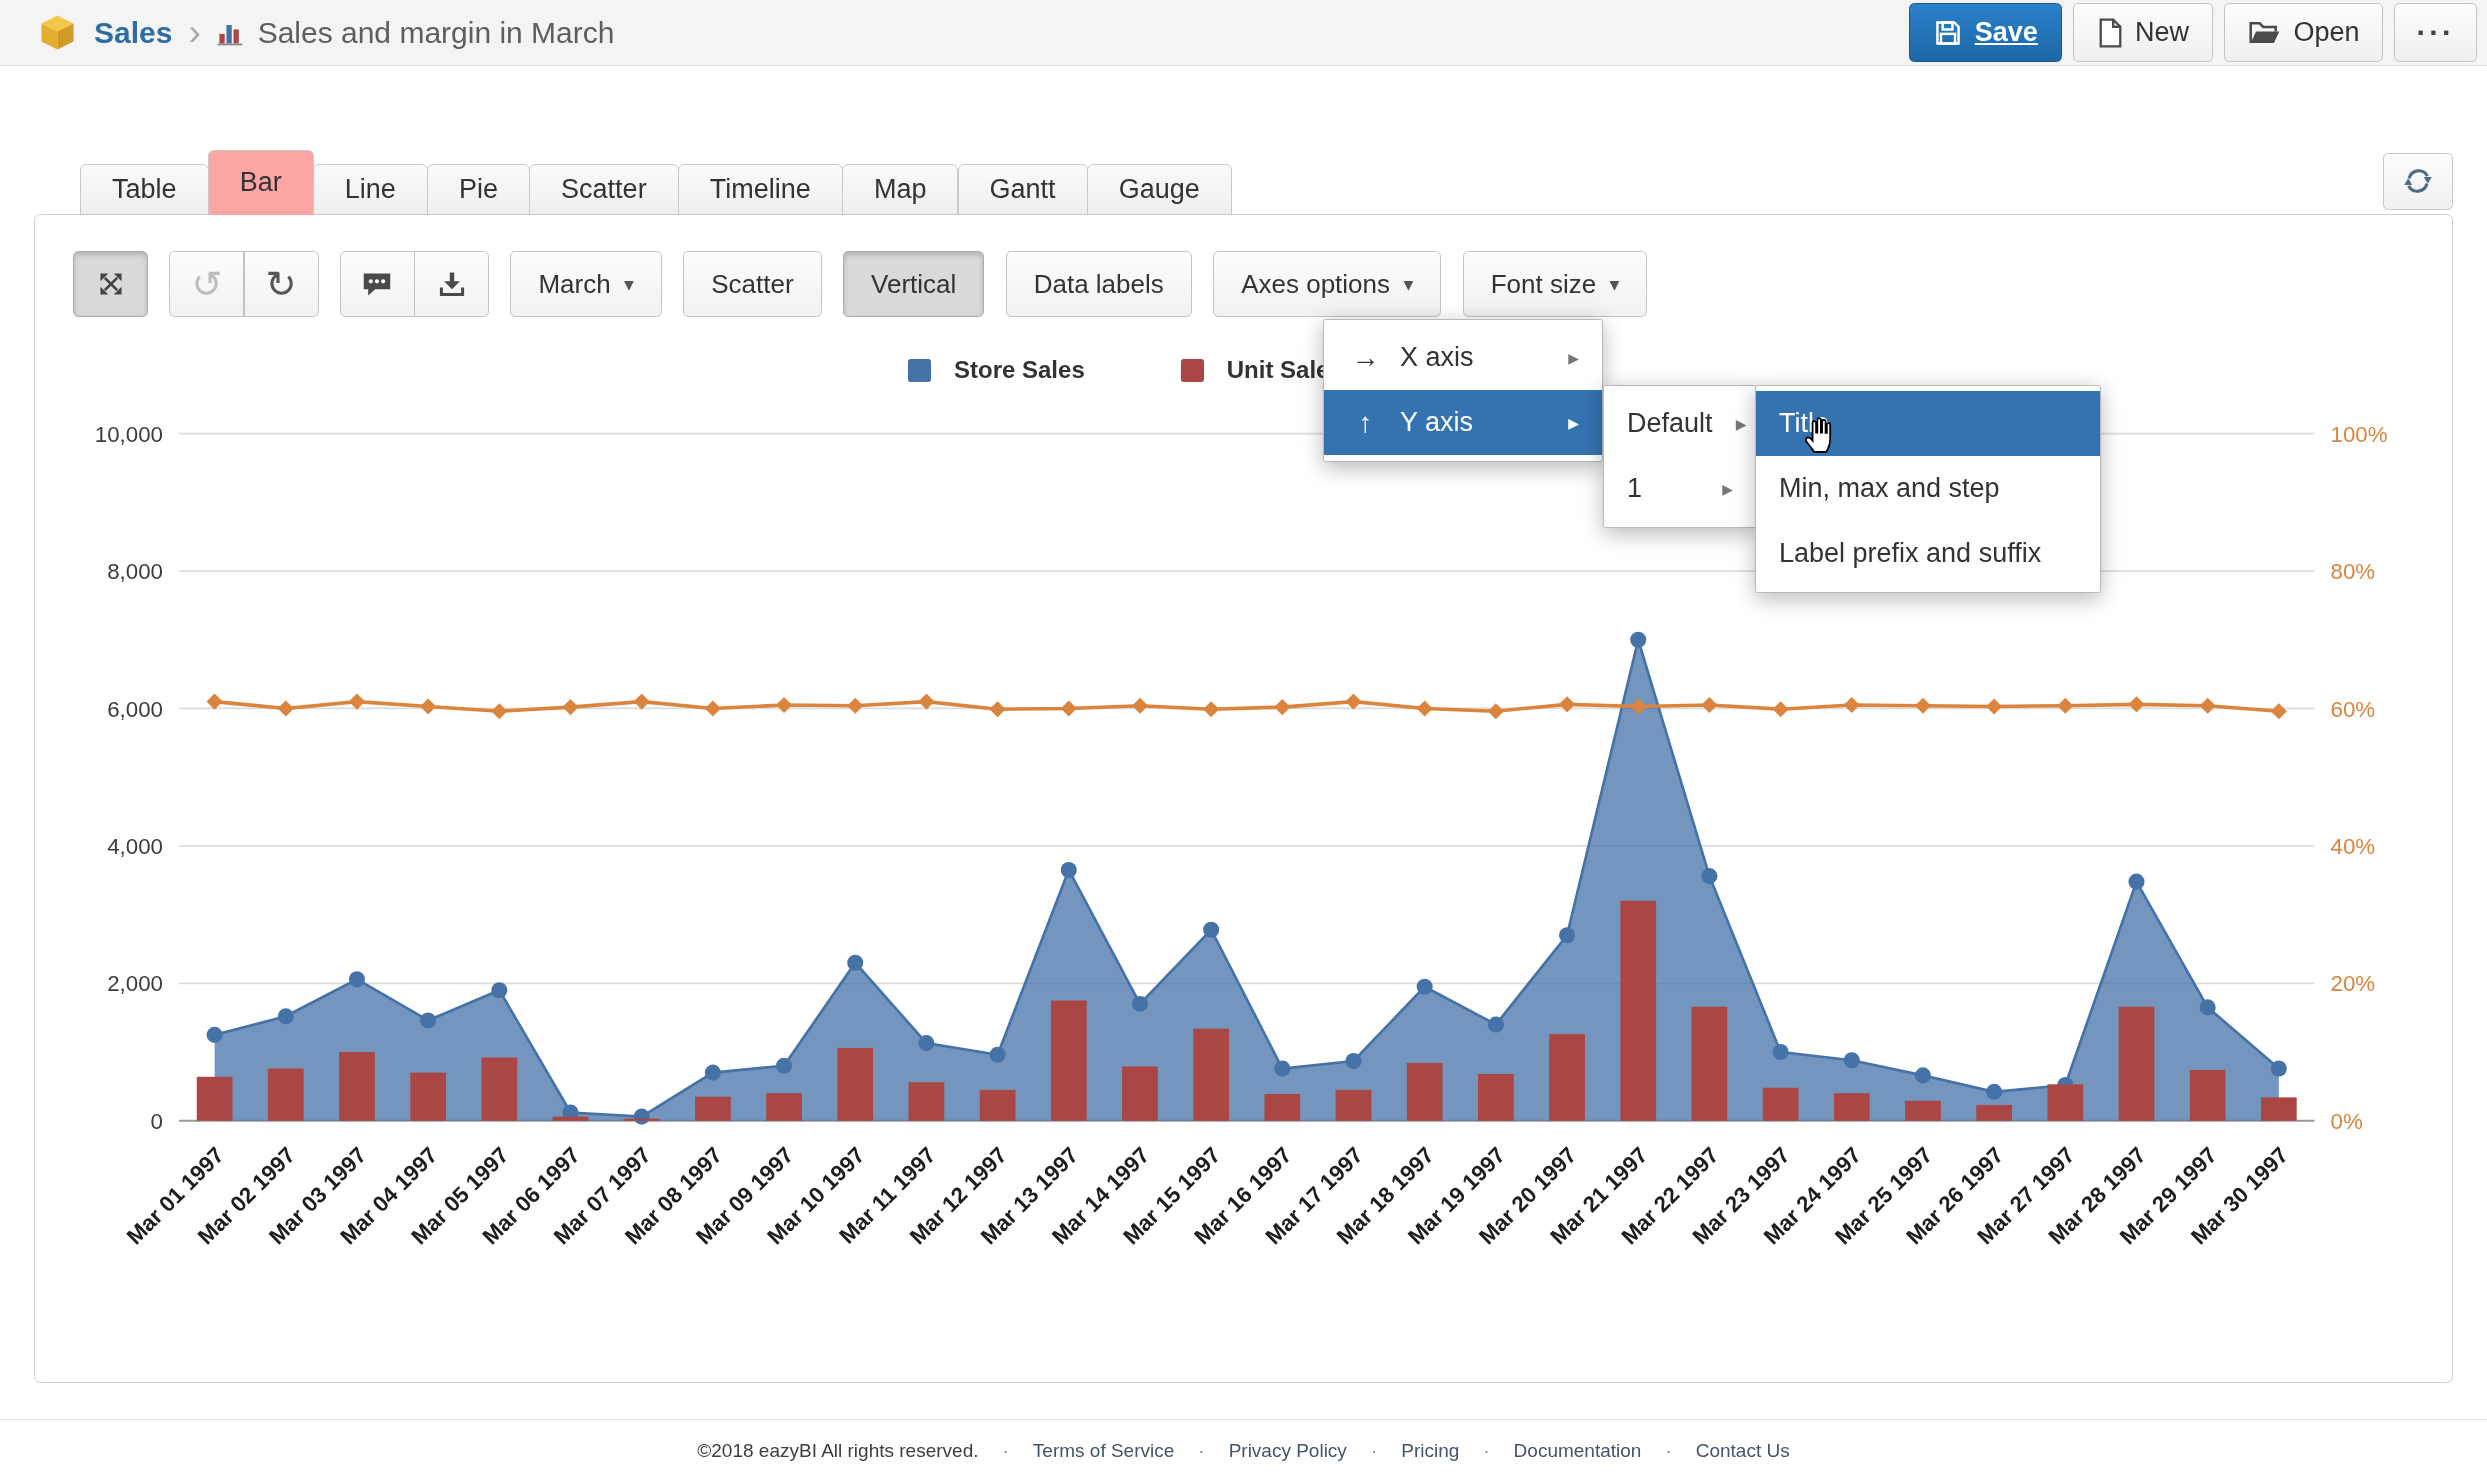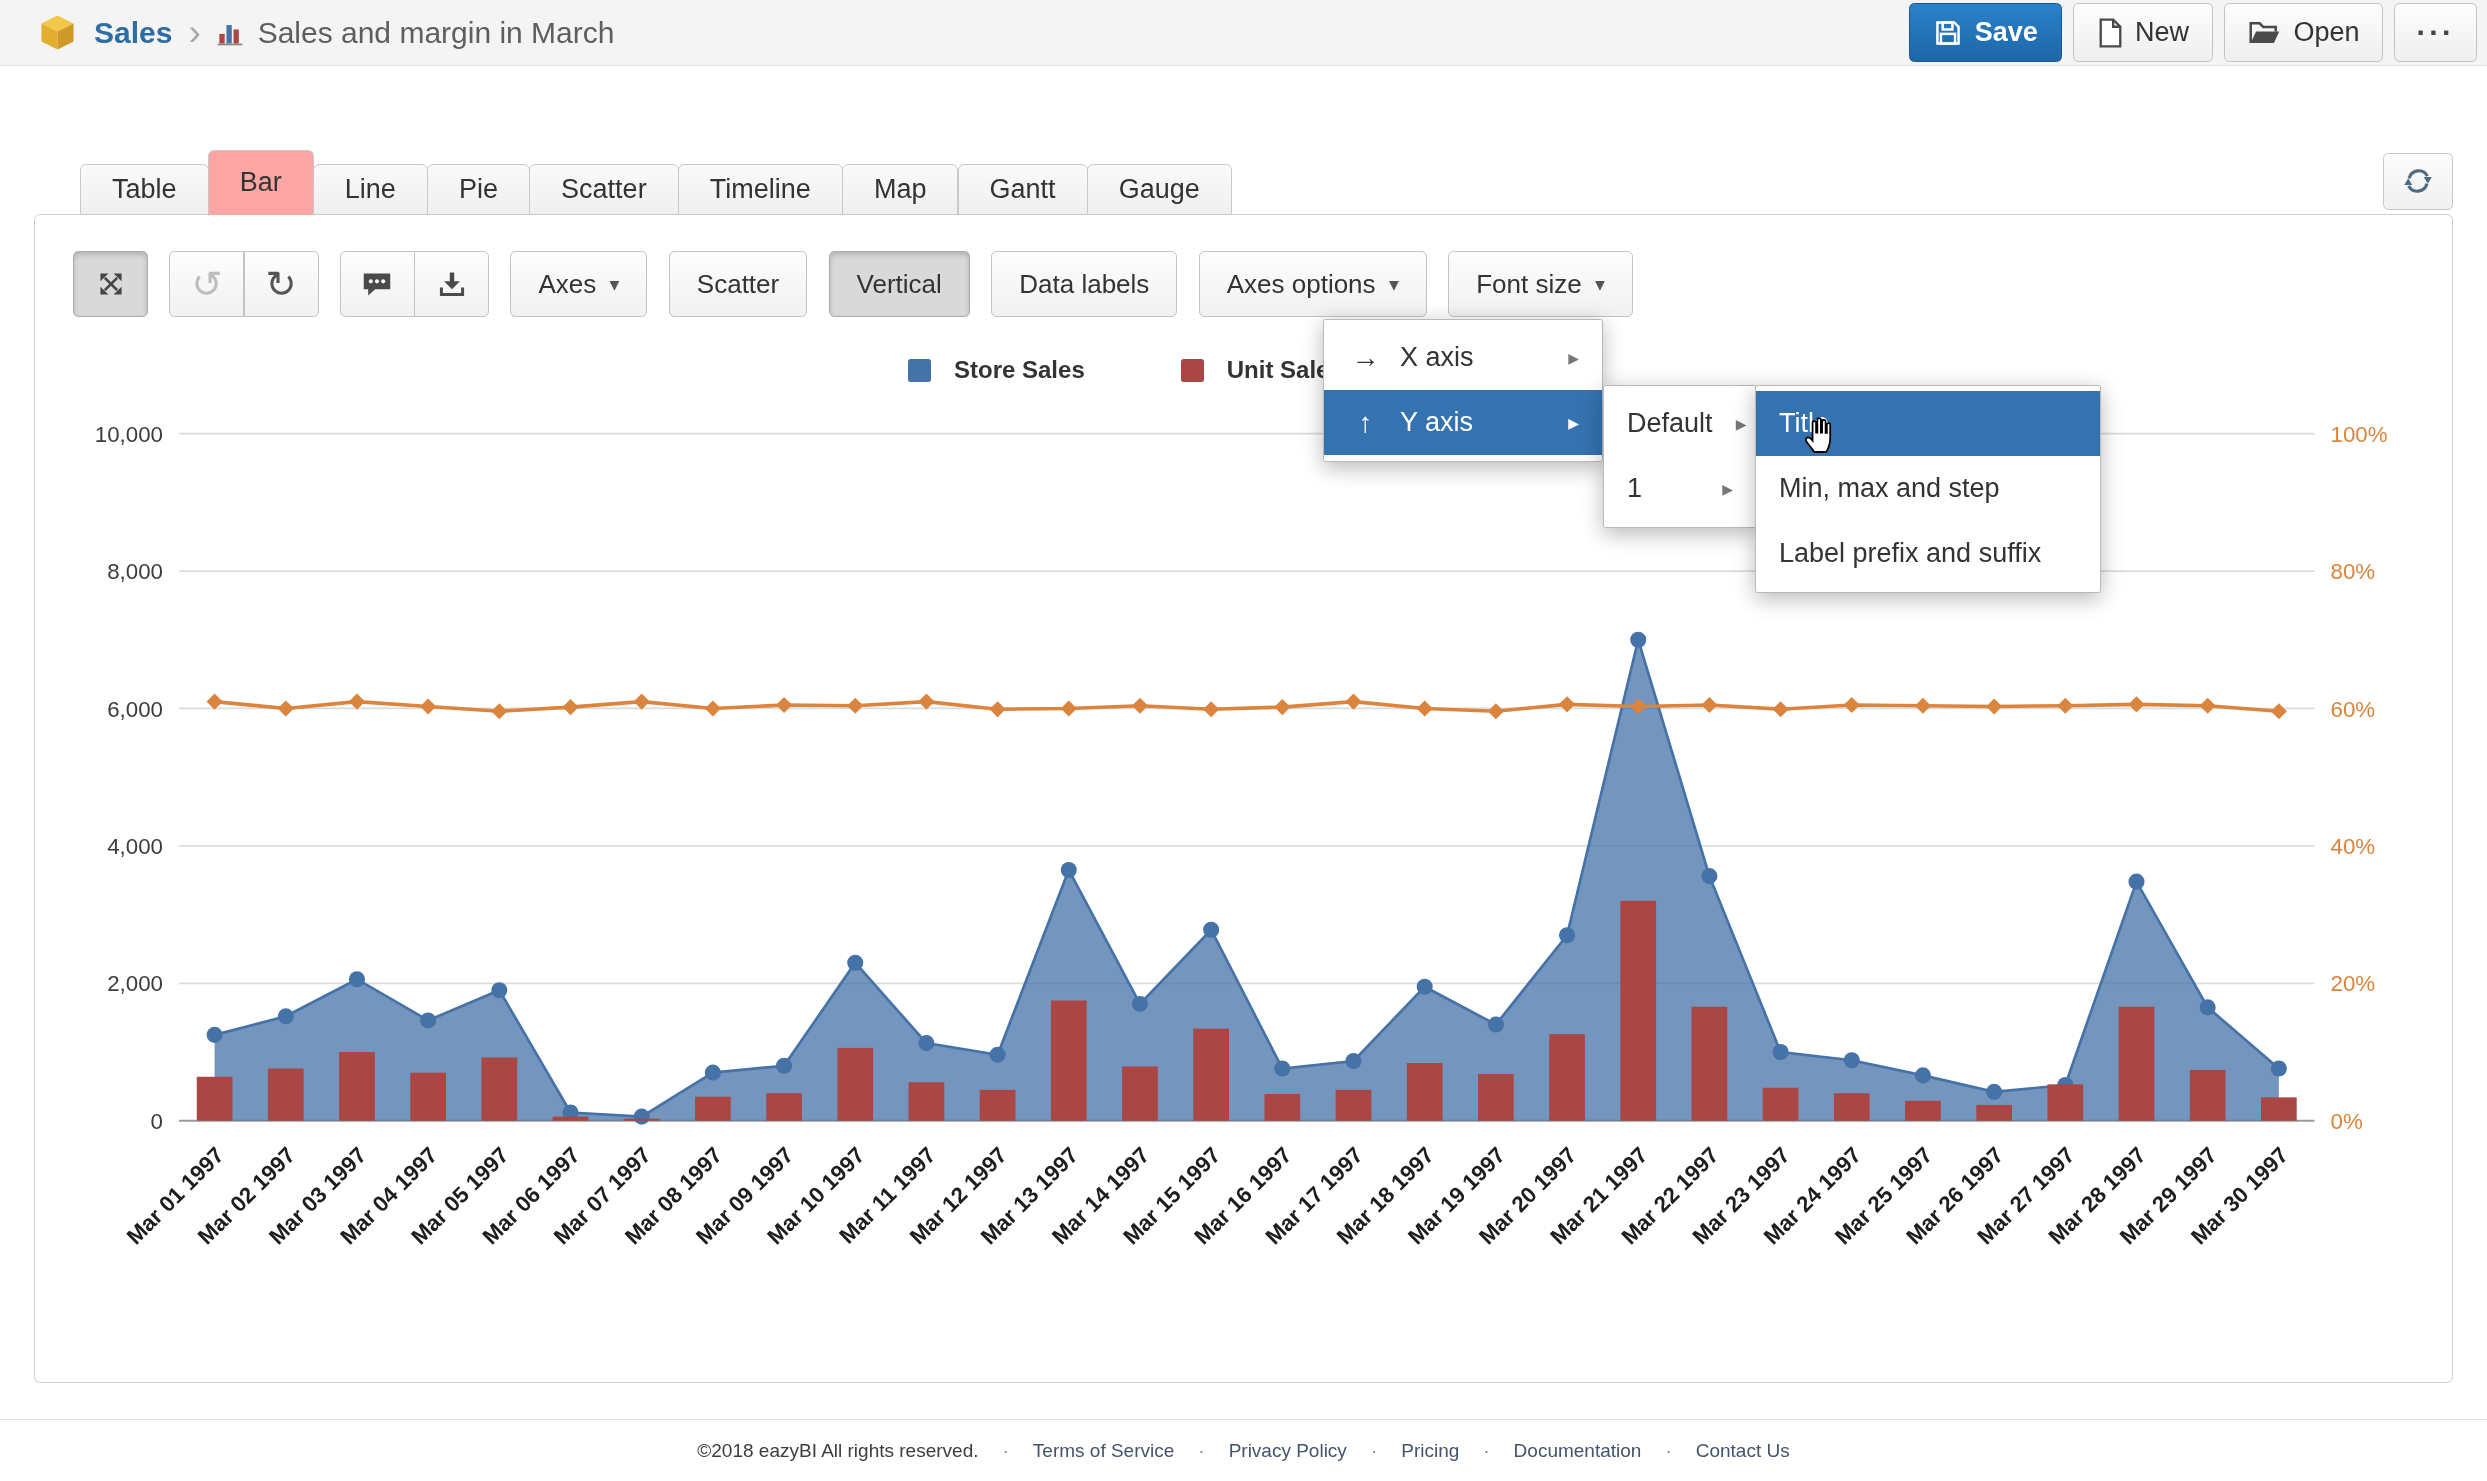--- a/index.html
+++ b/index.html
@@ -11,21 +11,21 @@
     border-bottom:0.9px solid #e1e1e1; display:flex; align-items:center; padding:0 10px 0 37px; }
   .logo { display:flex; margin-right:3.6px; }
   .crumb-name { color:#2e6da4; font-size:30px; font-weight:bold; margin:0 16px 0 12.5px; text-decoration:none; cursor:pointer; }
   .crumb-sep { color:#a9a9a9; font-size:37px; line-height:1; margin-right:14.3px; }
   .report-icon { display:flex; margin-right:12.5px; }
   .report-title { color:#5e5e5e; font-size:30px; }
   .header-actions { margin-left:auto; display:flex; align-items:center; gap:10.7px; }
   .hbtn { height:59px; border-radius:5.4px; border:0.9px solid #c3c3c3;
     background:linear-gradient(#fdfdfd,#efefef); font-family:inherit; font-size:27px; color:#333;
     display:flex; align-items:center; gap:11.6px; padding:0 23px; cursor:pointer; }
-  .hbtn.primary { background:linear-gradient(#2b82c9,#1d66a8); border-color:#18598f; color:#fff; font-weight:bold; }
+  .hbtn.primary { background:linear-gradient(#2b82c9,#1d66a8); border-color:#18598f; color:#fff; font-weight:bold;text-decoration:underline; }
   .hbtn.more { padding:0 21.4px; font-weight:bold; font-size:30px; letter-spacing:2.7px; color:#444; }
 
   
   .tabs { position:absolute; top:150px; left:34px; right:34px; height:65px;
     display:flex; align-items:flex-end; padding-left:46px; z-index:5; }
   .tab { height:51px; padding:0 31px; display:flex; align-items:center; font-size:27px; color:#333;
     background:linear-gradient(#fafafa,#efefef); border:0.9px solid #c9c9c9; margin-right:-0.9px;
     border-radius:6.2px 6.2px 0 0; cursor:pointer; position:relative; }
   .tab.active { background:#fca5a5; border-bottom-color:#fff; height:66px; margin-bottom:-0.9px; z-index:6;margin-top:20px; }
   .refresh-btn { margin-left:auto; width:70px; height:57px; border:0.9px solid #c6c6c6; border-radius:5.4px;
@@ -356,21 +356,21 @@
           <svg width="30" height="30" viewBox="0 0 34 34">
             <rect x="14.5" y="4" width="5" height="11" fill="#4a4a4a"></rect>
             <polygon points="8,14 26,14 17,23" fill="#4a4a4a"></polygon>
             <path d="M5 21 v8 h24 v-8" fill="none" stroke="#4a4a4a" stroke-width="3.4"></path>
           </svg>
         </span>
       </button>
     </div>
 
     <button class="tbtn">
-      <span>Axes</span>
+      <span>March</span>
       <span class="caret">▾</span>
     </button>
     <button class="tbtn">
       <span>Scatter</span>
     </button>
     <button class="tbtn pressed">
       <span>Vertical</span>
     </button>
     <button class="tbtn">
       <span>Data labels</span>

